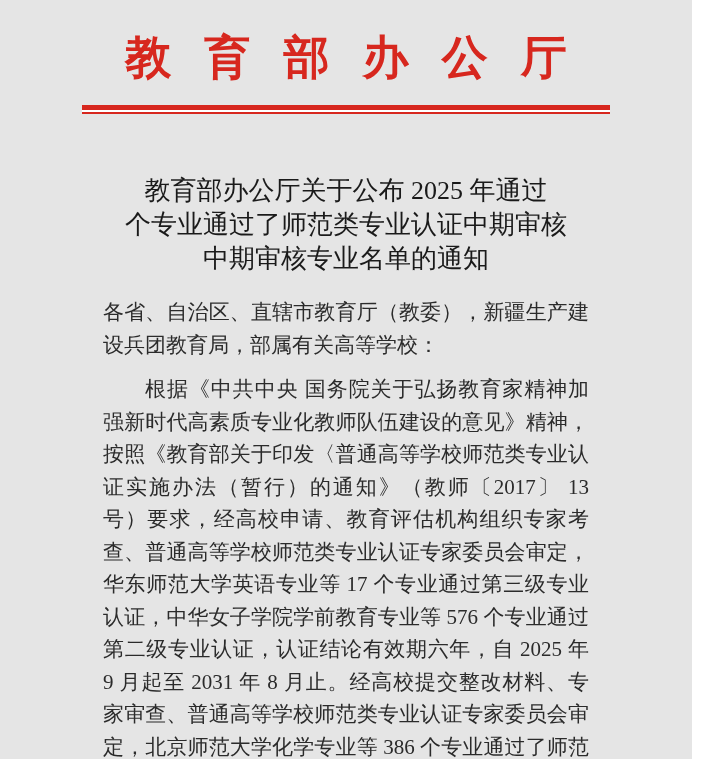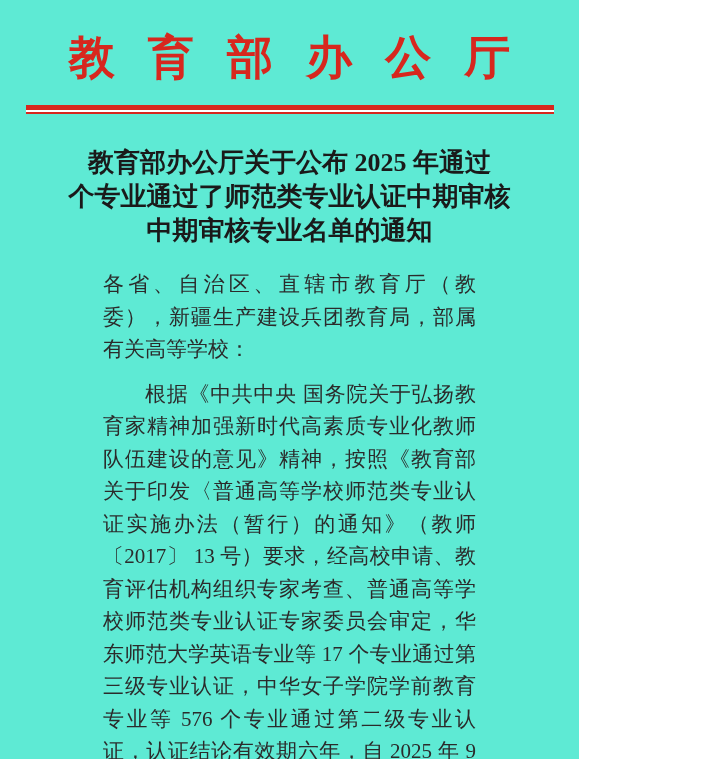--- a/index.html
+++ b/index.html
@@ -1,19 +1,19 @@
 <!DOCTYPE html>
 <html><head>
 <meta charset="utf-8">
 <style>
   html,body{margin:0;padding:0;}
   .page{
     position:relative;
-    width:579px;height:759px;
-    background:#5eead4;
+    width:692px;height:759px;
+    background:#e5e5e5;
     overflow:hidden;
     font-family:"Liberation Serif","DejaVu Serif",serif;
   }
   .org-title{
     margin:0;
     padding-top:30px;
     text-align:center;
     font-size:46px;
     line-height:1.2;
     font-weight:bold;
@@ -31,23 +31,23 @@
   .red-divider .thin{height:2px;background:#d7271e;}
   .doc-number{
     margin-top:18px;
     padding-right:94px;
     text-align:right;
     font-size:19px;
     line-height:26px;
     color:#262626;
   }
   .notice-title{
-    margin-top:32px;
+    margin-top:60px;
     text-align:center;
-    font-weight:bold;
+    font-weight:normal;
     font-size:26px;
     line-height:34px;
     color:#1a1a1a;
   }
   .body-text{
     margin-top:20px;
     padding:0 91px;
     font-size:21px;
     line-height:32.5px;
     color:#2b2b2b;

